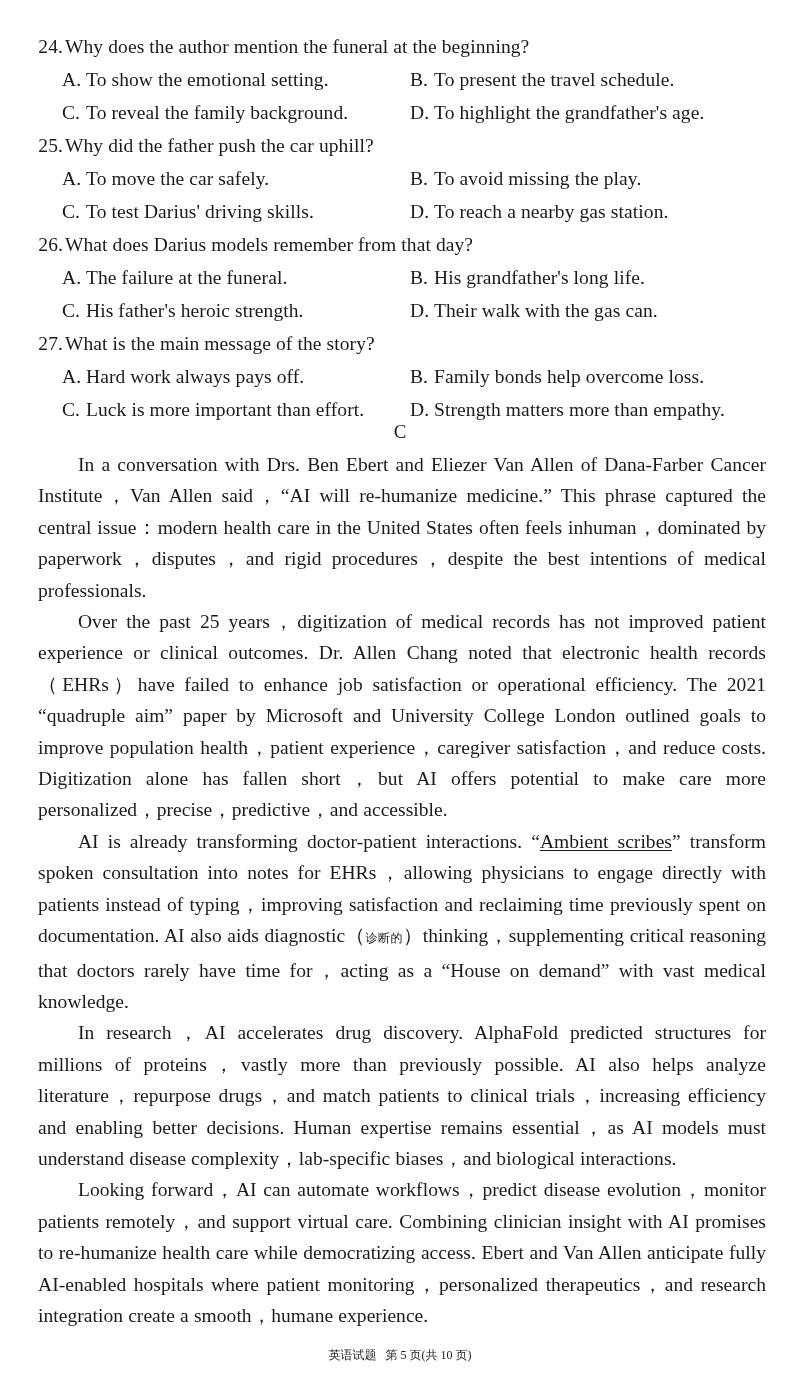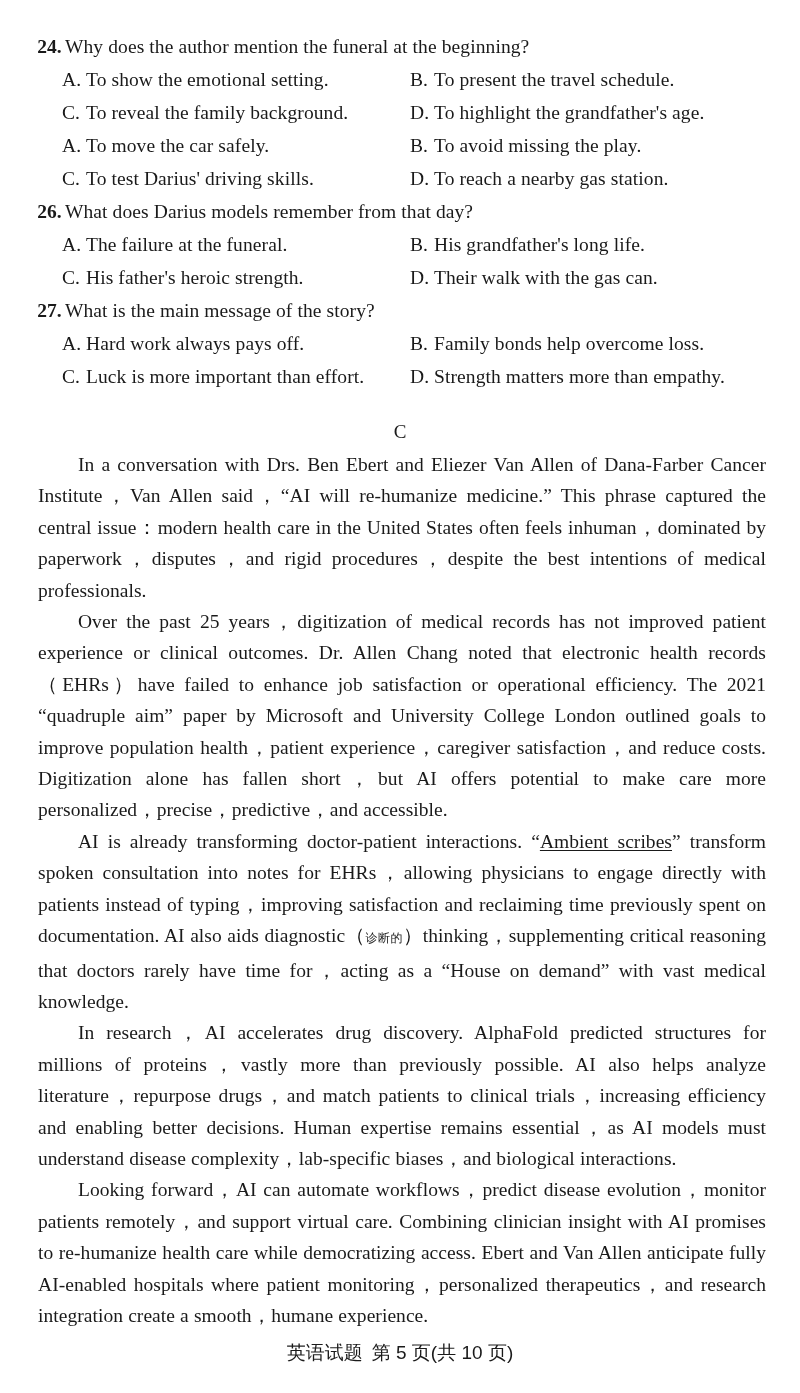--- a/index.html
+++ b/index.html
@@ -42,22 +42,21 @@
     white-space: nowrap;
   }
 
   .q-stem {
     display: flex;
     align-items: baseline;
   }
   .q-num {
     flex: 0 0 auto;
     min-width: 27px;
-    text-align: center;
-    font-weight: bold;
+    text-align: right;
   }
   .q-text {
     flex: 1 1 auto;
     padding-left: 2px;
   }
 
   .opt-row {
     display: flex;
     padding-left: 26px;
   }
@@ -114,22 +113,22 @@
   .footer {
     position: absolute;
     left: 0;
     top: 1340px;
     width: 800px;
     text-align: center;
     font-size: 17.5px;
     line-height: 26px;
   }
   .footer .cjk-foot {
-    font-family: Liberation Sans, sans-serif;
-    font-size: 19px;
+    font-family: Liberation Serif, serif;
+    font-size: 12px;
   }
   .footer .gap { display: inline-block; width: 9px; }
 </style>
 </head>
 <body>
 
 <div class="page">
 
   <div class="questions">
 
@@ -151,20 +150,24 @@
       <span class="opt opt-left">
         <span class="opt-key">C.</span>
         <span class="opt-label">To reveal the family background.</span>
       </span>
       <span class="opt opt-right">
         <span class="opt-key">D.</span>
         <span class="opt-label">To highlight the grandfather's age.</span>
       </span>
     </div>
 
+    <div class="q-row q-stem">
+      <span class="q-num">25.</span>
+      <span class="q-text">Why did the father push the car uphill?</span>
+    </div>
     <div class="q-row opt-row">
       <span class="opt opt-left">
         <span class="opt-key">A.</span>
         <span class="opt-label">To move the car safely.</span>
       </span>
       <span class="opt opt-right">
         <span class="opt-key">B.</span>
         <span class="opt-label">To avoid missing the play.</span>
       </span>
     </div>

